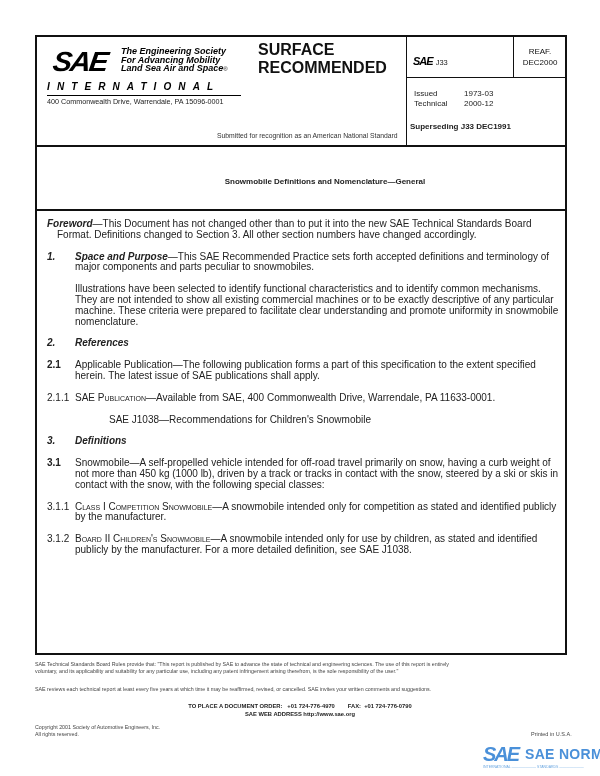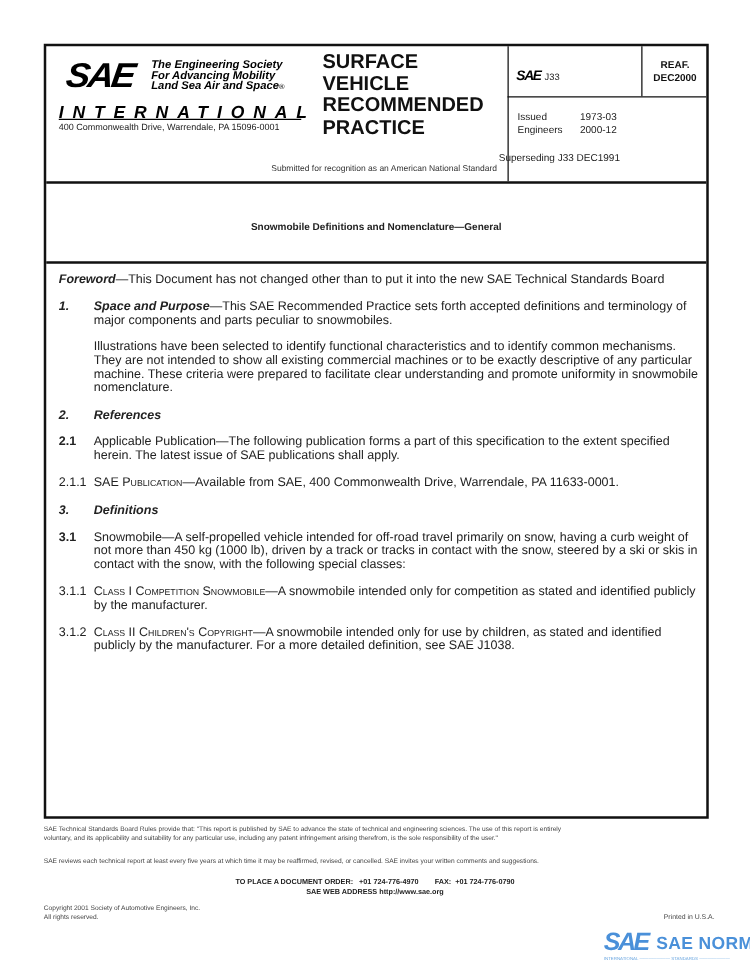--- a/index.html
+++ b/index.html
@@ -13,39 +13,39 @@
   .hline { position: absolute; left: 0; height: 2px; background: #111; width: 528px; }
   .vline { position: absolute; width: 1px; background: #111; }
 
   
   .logo-sae { position: absolute; left: 16px; top: 9px; font-family: "Liberation Sans", sans-serif;
               font-weight: bold; font-style: italic; font-size: 29px; letter-spacing: -2px;
               transform: skewX(-8deg) scaleY(0.95); line-height: 30px; color: #000; }
   .logo-tag { position: absolute; left: 84px; top: 10px; font-style: italic; font-weight: bold;
               font-size: 9px; line-height: 8.5px; color: #000; }
   .logo-intl { position: absolute; left: 10px; top: 44px; font-style: italic; font-weight: bold;
-               font-size: 14px; letter-spacing: 7.1px; color: #000; }
+               font-size: 10px; letter-spacing: 7.1px; color: #000; }
   .logo-rule { position: absolute; left: 10px; top: 58px; width: 194px; height: 1px; background: #000; }
   .logo-addr { position: absolute; left: 10px; top: 60px; font-size: 7.2px; color: #222; }
   .submitted { position: absolute; left: 180px; top: 95px; font-size: 6.8px; color: #333; white-space: nowrap; }
 
   .title-block { position: absolute; left: 221px; top: 4px; font-weight: bold; font-size: 16px;
                  line-height: 17.5px; color: #111; }
 
   .sae-j { position: absolute; left: 376px; top: 18px; font-size: 7.5px; color: #222; }
   .sae-j b { font-style: italic; font-size: 11px; letter-spacing: -1px; color: #000; margin-right: 3px; }
   .reaf { position: absolute; left: 478px; top: 9px; width: 50px; text-align: center;
-          font-weight: bold; font-size: 8px; line-height: 11px; color: #111; }
+          font-weight: normal; font-size: 8px; line-height: 11px; color: #111; }
 
   .issued { position: absolute; left: 377px; top: 52px; font-size: 8px; line-height: 10px; color: #222; }
   .issued .lbl { display: inline-block; width: 50px; }
-  .supersede { position: absolute; left: 362px; top: 85px; font-size: 8px; color: #222; }
+  .supersede { position: absolute; left: 373px; top: 85px; font-size: 8px; color: #222; font-weight: bold; }
 
   .doc-title { position: absolute; left: 0; top: 140px; width: 528px; text-align: center;
-               font-size: 8px; font-weight: bold; color: #222; }
+               font-size: 8px; font-weight: bold; color: #222; padding-left: 24px; }
 
   
   .body-text { position: absolute; left: 10px; top: 182px; width: 512px; font-size: 10px;
                line-height: 10.8px; color: #222; }
   .para { position: relative; margin: 0 0 11px 0; }
   .num { position: absolute; left: 0; top: 0; font-weight: bold; }
   .num.it { font-style: italic; }
   .num.plain { font-weight: normal; }
   .ind { padding-left: 28px; display: block; }
   .ind2 { padding-left: 62px; display: block; }
@@ -77,51 +77,50 @@
       <div>For Advancing Mobility</div>
       <div><span>Land Sea Air and Space</span><span style="font-size:6px;font-weight:normal;font-style:normal">®</span></div>
     </div>
     <div class="logo-intl">INTERNATIONAL</div>
     <div class="logo-rule"></div>
     <div class="logo-addr">400 Commonwealth Drive, Warrendale, PA 15096-0001</div>
     <div class="submitted">Submitted for recognition as an American National Standard</div>
 
     <div class="title-block">
       <div>SURFACE</div>
-      <div>VEHICLE</div>
       <div>RECOMMENDED</div>
-      <div>PRACTICE</div>
     </div>
 
     <div class="vline" style="left:369px;top:0;height:108px;"></div>
     <div class="vline" style="left:476px;top:0;height:40px;"></div>
     <div class="hline" style="left:369px;top:40px;width:159px;height:1px;"></div>
 
     <div class="sae-j">
       <b>SAE</b><span>J33</span>
     </div>
     <div class="reaf">
       <div>REAF.</div>
       <div>DEC2000</div>
     </div>
 
     <div class="issued">
       <div><span class="lbl">Issued</span><span>1973-03</span></div>
-      <div><span class="lbl">Engineers</span><span>2000-12</span></div>
+      <div><span class="lbl">Technical</span><span>2000-12</span></div>
     </div>
     <div class="supersede">Superseding J33 DEC1991</div>
   </div>
 
   <div class="hline" style="top:108px;"></div>
   <div class="doc-title">Snowmobile Definitions and Nomenclature—General</div>
   <div class="hline" style="top:172px;"></div>
 
   <div class="body-text">
     <div class="para">
       <span class="fwd-first"><span class="hd-bi">Foreword</span><span>—This Document has not changed other than to put it into the new SAE Technical Standards Board</span></span>
+      <span class="fwd-rest">Format. Definitions changed to Section 3. All other section numbers have changed accordingly.</span>
     </div>
 
     <div class="para">
       <span class="num it">1.</span>
       <span class="ind"><span class="hd-bi">Space and Purpose</span><span>—This SAE Recommended Practice sets forth accepted definitions and terminology of major components and parts peculiar to snowmobiles.</span></span>
     </div>
     <div class="para">
       <span class="ind">Illustrations have been selected to identify functional characteristics and to identify common mechanisms. They are not intended to show all existing commercial machines or to be exactly descriptive of any particular machine. These criteria were prepared to facilitate clear understanding and promote uniformity in snowmobile nomenclature.</span>
     </div>
 
@@ -132,39 +131,42 @@
 
     <div class="para">
       <span class="num">2.1</span>
       <span class="ind"><span class="hd-b">Applicable Publication</span><span>—The following publication forms a part of this specification to the extent specified herein. The latest issue of SAE publications shall apply.</span></span>
     </div>
 
     <div class="para">
       <span class="num plain">2.1.1</span>
       <span class="ind"><span class="sc">SAE Publication</span><span>—Available from SAE, 400 Commonwealth Drive, Warrendale, PA 11633-0001.</span></span>
     </div>
+    <div class="para">
+      <span class="ind2">SAE J1038—Recommendations for Children's Snowmobile</span>
+    </div>
 
     <div class="para">
       <span class="num it">3.</span>
       <span class="ind hd-bi">Definitions</span>
     </div>
 
     <div class="para">
       <span class="num">3.1</span>
       <span class="ind"><span class="hd-b">Snowmobile</span><span>—A self-propelled vehicle intended for off-road travel primarily on snow, having a curb weight of not more than 450 kg (1000 lb), driven by a track or tracks in contact with the snow, steered by a ski or skis in contact with the snow, with the following special classes:</span></span>
     </div>
 
     <div class="para">
       <span class="num plain">3.1.1</span>
       <span class="ind"><span class="sc">Class I Competition Snowmobile</span><span>—A snowmobile intended only for competition as stated and identified publicly by the manufacturer.</span></span>
     </div>
 
     <div class="para">
       <span class="num plain">3.1.2</span>
-      <span class="ind"><span class="sc">Class II Children's Copyright</span><span>—A snowmobile intended only for use by children, as stated and identified publicly by the manufacturer. For a more detailed definition, see SAE J1038.</span></span>
+      <span class="ind"><span class="sc">Board II Children's Snowmobile</span><span>—A snowmobile intended only for use by children, as stated and identified publicly by the manufacturer. For a more detailed definition, see SAE J1038.</span></span>
     </div>
 
   </div>
 </div>
 
 <div class="footnote" style="top:661px;">
   <div>SAE Technical Standards Board Rules provide that: "This report is published by SAE to advance the state of technical and engineering sciences. The use of this report is entirely</div>
   <div>voluntary, and its applicability and suitability for any particular use, including any patent infringement arising therefrom, is the sole responsibility of the user."</div>
 </div>
 <div class="footnote" style="top:686px;">SAE reviews each technical report at least every five years at which time it may be reaffirmed, revised, or cancelled. SAE invites your written comments and suggestions.</div>

